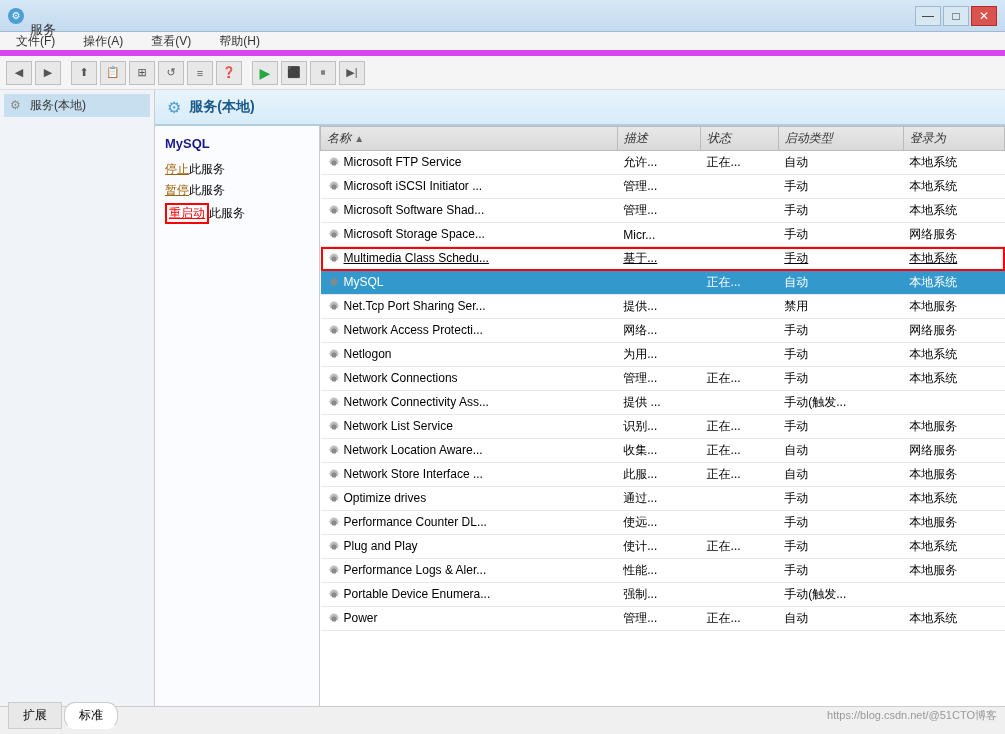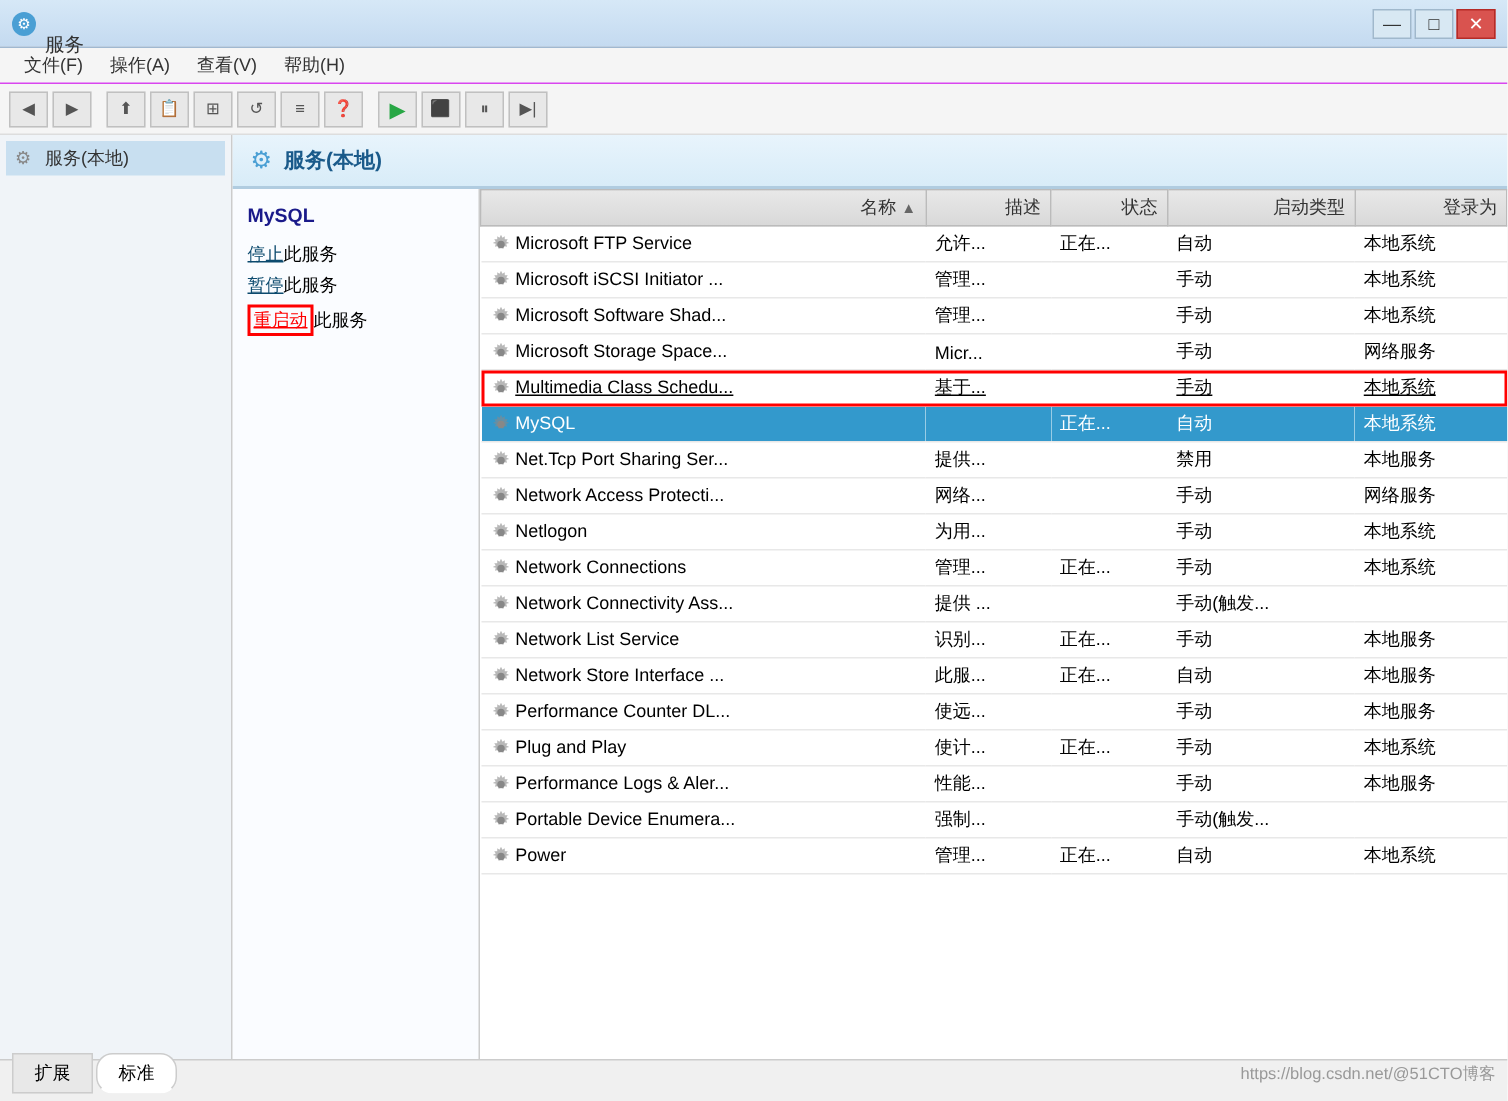--- a/index.html
+++ b/index.html
@@ -25,22 +25,22 @@
     }
     .title-btn.close { background: #d9534f; color: white; border-color: #b52b27; }
 
     
     .menu-bar {
       background: #f5f5f5;
       height: 24px;
       display: flex;
       align-items: center;
       padding: 0 8px;
-      border-bottom: 1px solid #d946ef;
-      gap: 2px;
+      border-bottom: 6px solid #d946ef;
+      gap: 12px;
     }
     .menu-item {
       padding: 2px 8px;
       cursor: pointer;
       color: #333;
       font-size: 12px;
     }
 
     
     .toolbar {
@@ -123,21 +123,21 @@
     }
     .service-info-panel h3 {
       font-size: 13px;
       font-weight: bold;
       color: #1a1a8a;
       margin-bottom: 10px;
     }
     .service-links { display: flex; flex-direction: column; gap: 4px; margin-top: 8px; }
     .service-link {
       font-size: 12px;
-      color: #0c4a6e;
+      color: #a16207;
       cursor: pointer;
       text-decoration: underline;
     }
     .service-link-red {
       color: red;
       text-decoration: underline;
       cursor: pointer;
     }
     .service-link-box {
       display: inline-block;
@@ -155,26 +155,27 @@
       width: 100%;
       border-collapse: collapse;
     }
     .services-table thead tr {
       background: linear-gradient(to bottom, #e8e8e8, #d8d8d8);
       height: 24px;
     }
     .services-table thead th {
       border: 1px solid #bbb;
       padding: 2px 6px;
-      text-align: right;
+      text-align: left;
       font-size: 12px;
       font-weight: normal;
       color: #333;
       white-space: nowrap;
       cursor: pointer;
+      font-style: italic;
     }
     .services-table tbody tr {
       height: 24px;
     }
     .services-table tbody tr.selected {
       background: #3399cc;
       color: white;
     }
     .services-table tbody tr.highlighted {
       outline: 2px solid red;
@@ -429,25 +430,45 @@
   </svg>Network List Service</td>
                 <td>识别...</td>
                 <td>正在...</td>
                 <td>手动</td>
                 <td>本地服务</td>
               </tr>
               <tr>
                 <td><svg width="14" height="14" viewBox="0 0 14 14" style="vertical-align:middle;margin-right:3px;fill:#888;">
     <circle cx="7" cy="7" r="2.5"></circle>
     <path d="M7 0.5 L8 2.5 L9.5 1.5 L9.5 3.5 L11.5 3.5 L10.5 5 L12.5 6 L10.5 6.5 L11 8.5 L9 8 L8.5 10 L7 9 L5.5 10 L5 8 L3 8.5 L3.5 6.5 L1.5 6 L3.5 5 L2.5 3.5 L4.5 3.5 L4.5 1.5 L6 2.5 Z" opacity="0.6"></path>
+  </svg>Network Location Aware...</td>
+                <td>收集...</td>
+                <td>正在...</td>
+                <td>自动</td>
+                <td>网络服务</td>
+              </tr>
+              <tr>
+                <td><svg width="14" height="14" viewBox="0 0 14 14" style="vertical-align:middle;margin-right:3px;fill:#888;">
+    <circle cx="7" cy="7" r="2.5"></circle>
+    <path d="M7 0.5 L8 2.5 L9.5 1.5 L9.5 3.5 L11.5 3.5 L10.5 5 L12.5 6 L10.5 6.5 L11 8.5 L9 8 L8.5 10 L7 9 L5.5 10 L5 8 L3 8.5 L3.5 6.5 L1.5 6 L3.5 5 L2.5 3.5 L4.5 3.5 L4.5 1.5 L6 2.5 Z" opacity="0.6"></path>
   </svg>Network Store Interface ...</td>
                 <td>此服...</td>
                 <td>正在...</td>
                 <td>自动</td>
                 <td>本地服务</td>
+              </tr>
+              <tr>
+                <td><svg width="14" height="14" viewBox="0 0 14 14" style="vertical-align:middle;margin-right:3px;fill:#888;">
+    <circle cx="7" cy="7" r="2.5"></circle>
+    <path d="M7 0.5 L8 2.5 L9.5 1.5 L9.5 3.5 L11.5 3.5 L10.5 5 L12.5 6 L10.5 6.5 L11 8.5 L9 8 L8.5 10 L7 9 L5.5 10 L5 8 L3 8.5 L3.5 6.5 L1.5 6 L3.5 5 L2.5 3.5 L4.5 3.5 L4.5 1.5 L6 2.5 Z" opacity="0.6"></path>
+  </svg>Optimize drives</td>
+                <td>通过...</td>
+                <td></td>
+                <td>手动</td>
+                <td>本地系统</td>
               </tr>
               <tr>
                 <td><svg width="14" height="14" viewBox="0 0 14 14" style="vertical-align:middle;margin-right:3px;fill:#888;">
     <circle cx="7" cy="7" r="2.5"></circle>
     <path d="M7 0.5 L8 2.5 L9.5 1.5 L9.5 3.5 L11.5 3.5 L10.5 5 L12.5 6 L10.5 6.5 L11 8.5 L9 8 L8.5 10 L7 9 L5.5 10 L5 8 L3 8.5 L3.5 6.5 L1.5 6 L3.5 5 L2.5 3.5 L4.5 3.5 L4.5 1.5 L6 2.5 Z" opacity="0.6"></path>
   </svg>Performance Counter DL...</td>
                 <td>使远...</td>
                 <td></td>
                 <td>手动</td>
                 <td>本地服务</td>

